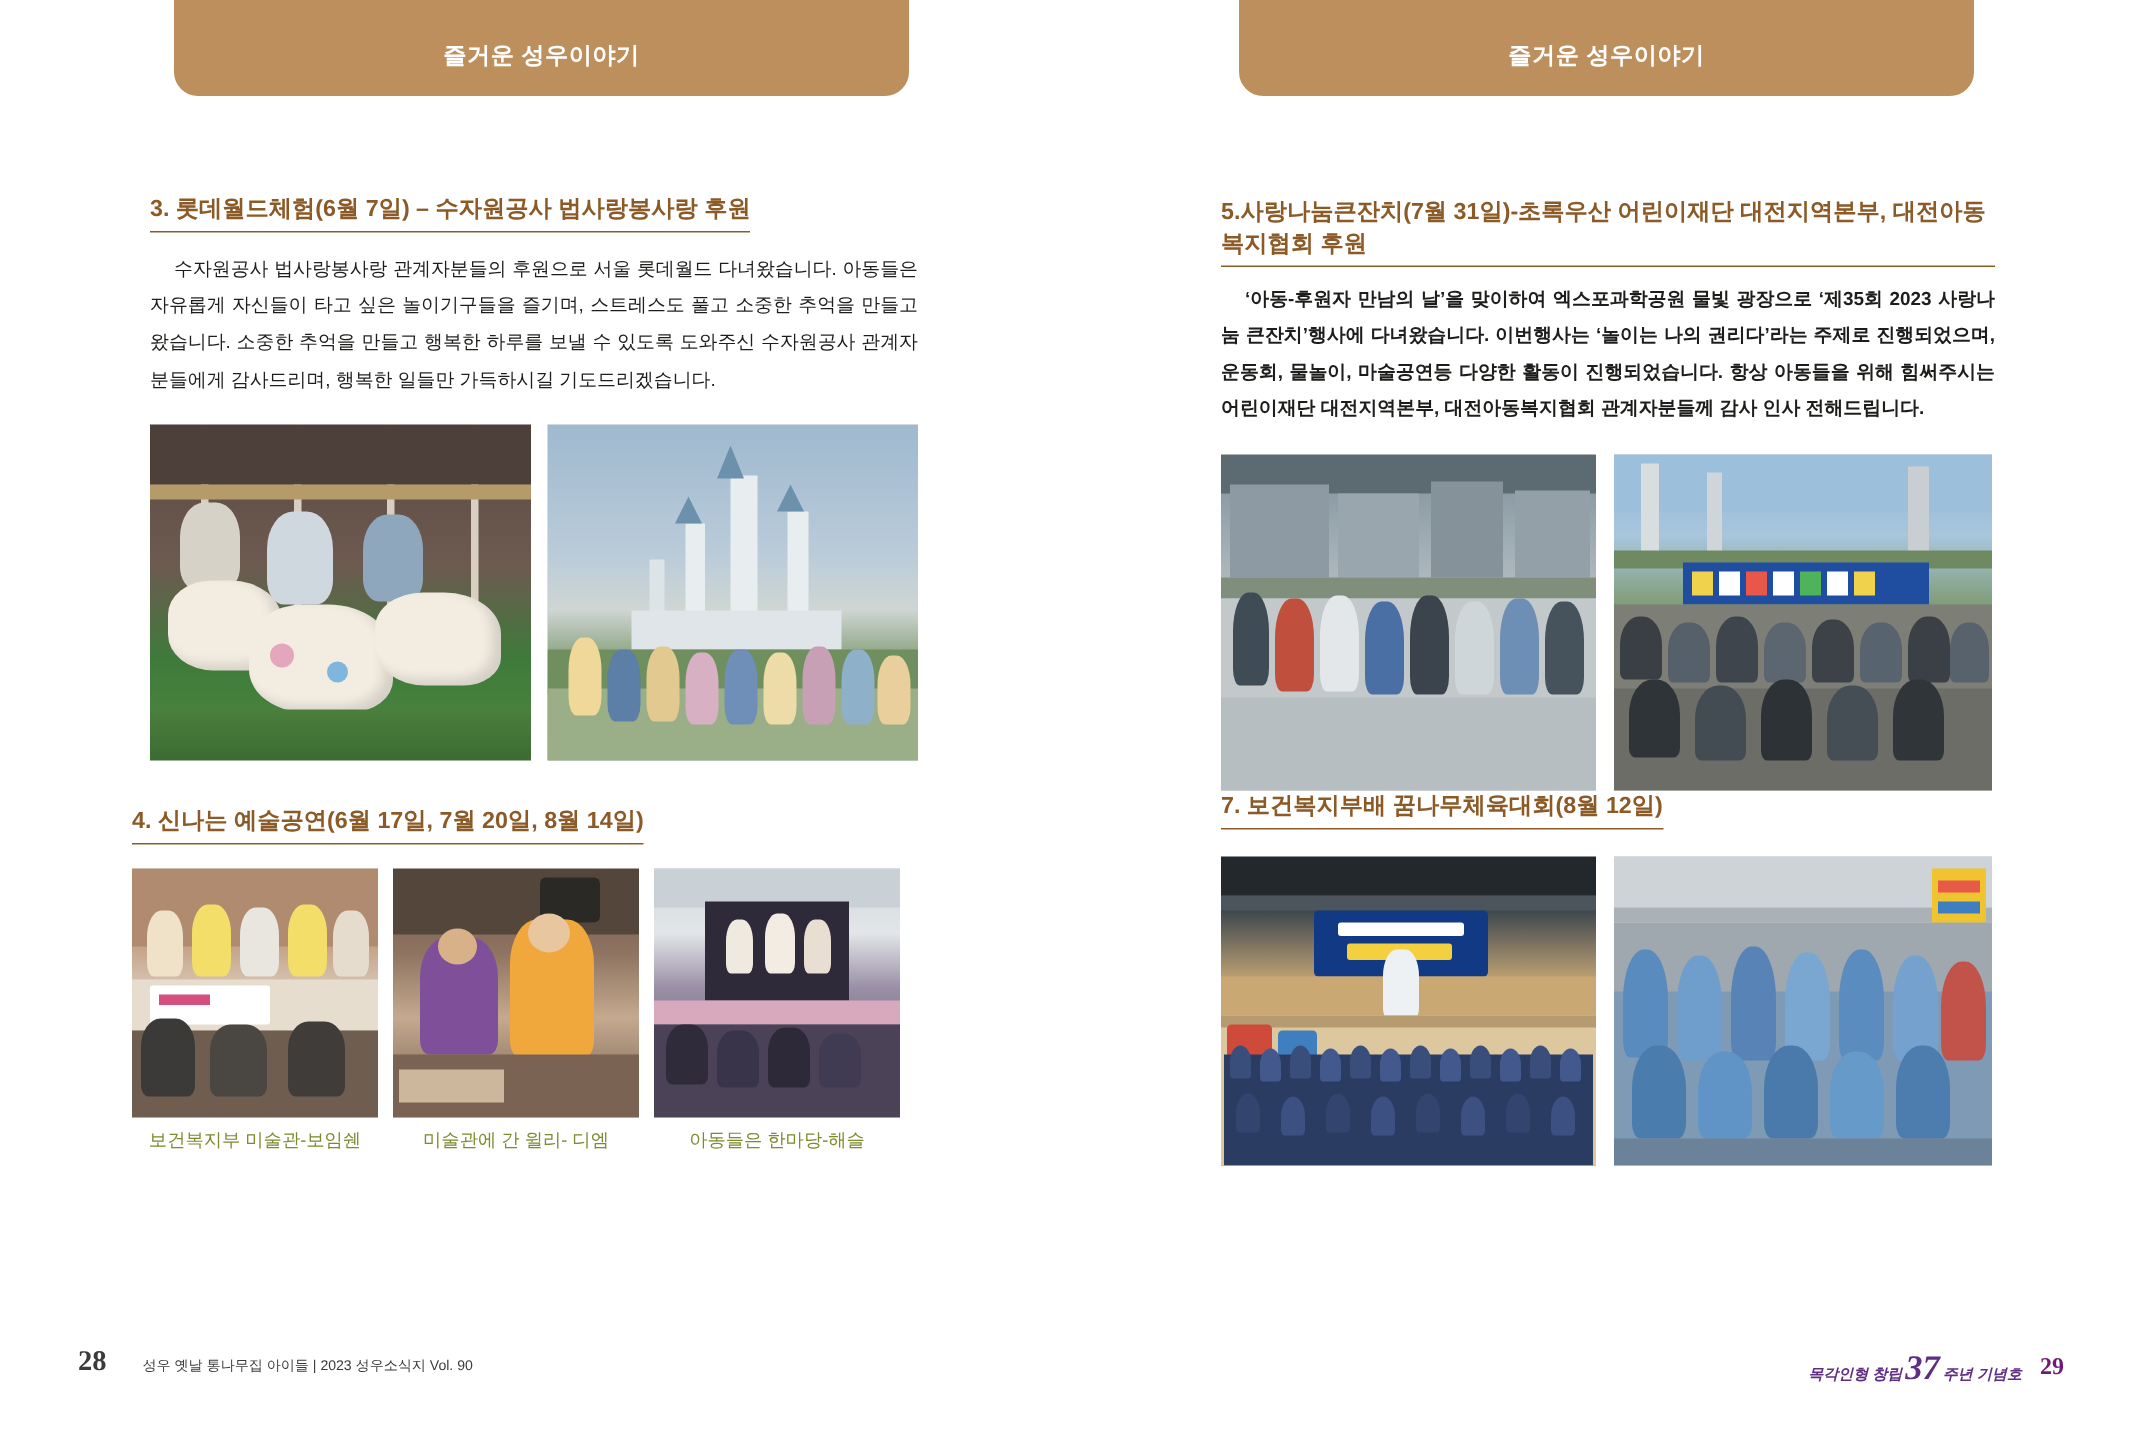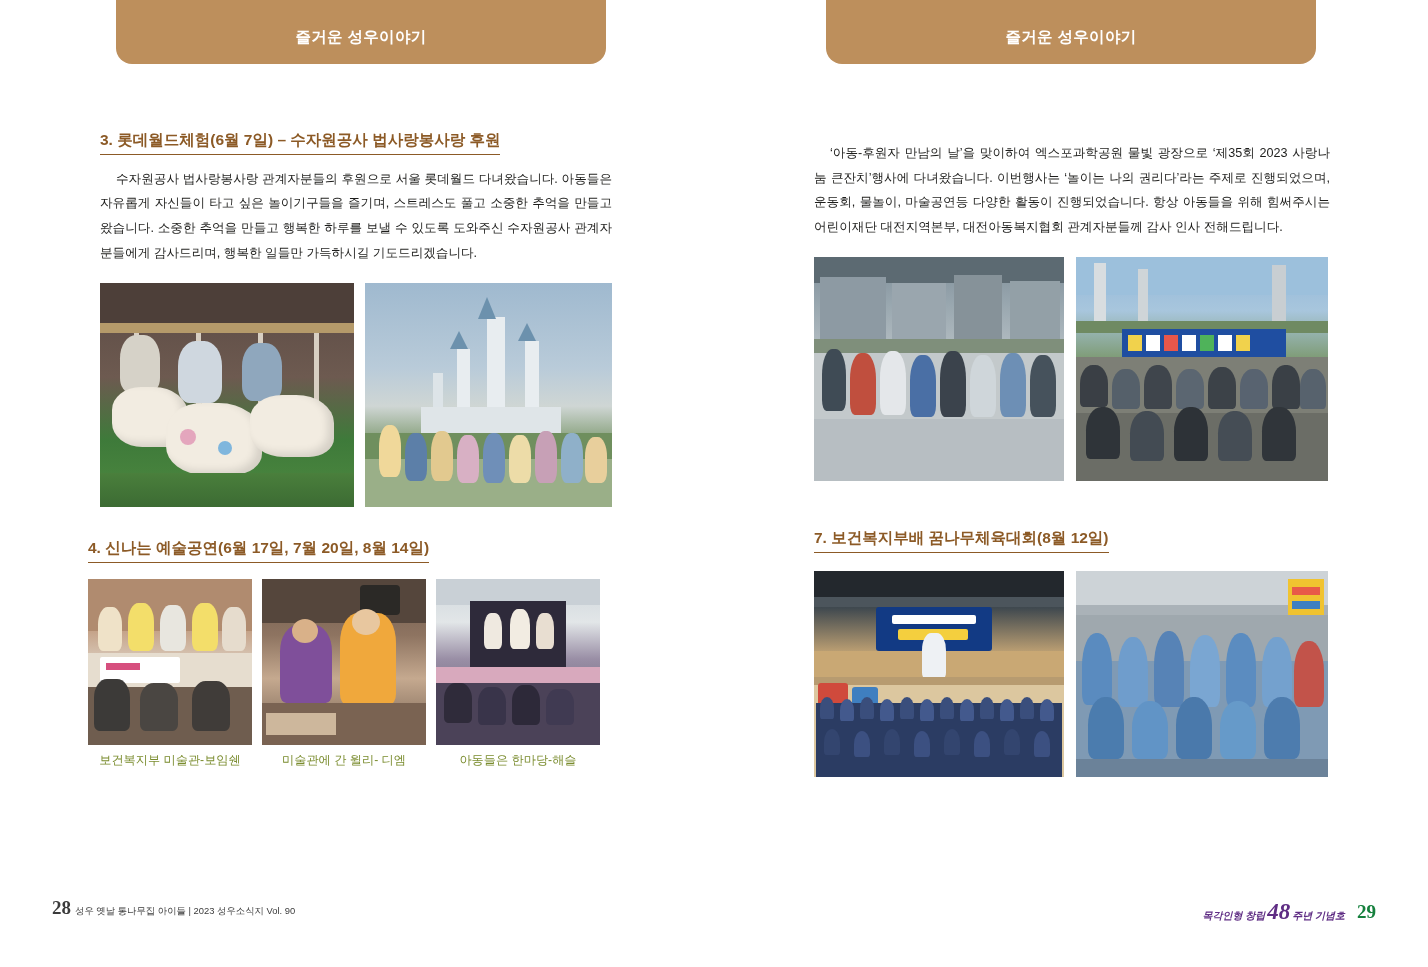--- a/index.html
+++ b/index.html
@@ -66,21 +66,21 @@
   .caption {
     color: #7a8c2e;
     font-size: 12.2px;
     text-align: center;
     font-weight: 500;
   }
 
   
   .folio-left {
     position: absolute; left: 52px; bottom: 48px;
-    display: flex; align-items: baseline; gap: 4px;
+    display: flex; align-items: baseline; gap: 24px;
   }
   .folio-num {
     font-family: "Liberation Serif", serif;
     font-size: 19px; color: #3b3b3b; font-weight: bold;
   }
   .folio-text { font-size: 9.4px; color: #3b3b3b; }
   .folio-right {
     position: absolute; right: 52px; bottom: 44px;
     display: flex; align-items: center; gap: 12px;
   }
@@ -88,21 +88,21 @@
     display: flex; align-items: baseline; gap: 2px;
     color: #5f2d84; font-weight: bold; font-size: 10px;
     font-style: italic;
   }
   .folio-brand .big {
     font-family: "Liberation Serif", serif;
     font-size: 23px; line-height: 1; color: #5f2d84;
   }
   .folio-num-right {
     font-family: "Liberation Serif", serif;
-    font-size: 19px; color: #15803d; font-weight: bold;
+    font-size: 16px; color: #701a75; font-weight: bold;
   }
 
   
   .ph { width: 100%; height: 100%; position: relative; }
   .blob { position: absolute; border-radius: 50%; }
   .band { position: absolute; }
 
   
   .p-carousel { background: linear-gradient(#5b4a44 0%, #6d5a50 42%, #3e7a3a 70%, #4f8a40 100%); }
   .p-carousel .pole { position:absolute; width:5px; background:#d8cfc2; top:0; bottom:34%; }
@@ -267,21 +267,22 @@
     </div>
   </div>
 
   <div class="page page-right">
 
     <div class="banner" style="left:112px;">
       <span>즐거운 성우이야기</span>
     </div>
 
     <div class="article" style="left:100px; top:132px; width:516px;">
-      <div class="art-body" style="margin-top:9px;">‘아동-후원자 만남의 날’을 맞이하여 엑스포과학공원 물빛 광장으로 ‘제35회 2023 사랑나눔 큰잔치’행사에 다녀왔습니다. 이번행사는 ‘놀이는 나의 권리다’라는 주제로 진행되었으며, 운동회, 물놀이, 마술공연등 다양한 활동이 진행되었습니다. 항상 아동들을 위해 힘써주시는 어린이재단 대전지역본부, 대전아동복지협회 관계자분들께 감사 인사 전해드립니다.</div>
+      <div class="art-title">5.사랑나눔큰잔치(7월 31일)-초록우산 어린이재단 대전지역본부, 대전아동복지협회 후원</div>
+      <div class="art-body" style="margin-top:9px;font-weight:bold;">‘아동-후원자 만남의 날’을 맞이하여 엑스포과학공원 물빛 광장으로 ‘제35회 2023 사랑나눔 큰잔치’행사에 다녀왔습니다. 이번행사는 ‘놀이는 나의 권리다’라는 주제로 진행되었으며, 운동회, 물놀이, 마술공연등 다양한 활동이 진행되었습니다. 항상 아동들을 위해 힘써주시는 어린이재단 대전지역본부, 대전아동복지협회 관계자분들께 감사 인사 전해드립니다.</div>
 
       <div class="photo-row" style="margin-top:18px; gap:12px;">
         <div class="photo" style="width:250px; height:224px;">
           <div class="ph p-water">
             <div class="band" style="left:0;top:0;width:100%;height:26px;background:#5c6a72;"></div>
             <div class="bldg" style="left:6px;top:20px;width:66px;height:62px;"></div>
             <div class="bldg" style="left:78px;top:26px;width:54px;height:56px;background:#9aa6ae;"></div>
             <div class="bldg" style="left:140px;top:18px;width:48px;height:64px;background:#869299;"></div>
             <div class="bldg" style="left:196px;top:24px;width:50px;height:58px;background:#93a0a7;"></div>
             <div class="band" style="left:0;top:82px;width:100%;height:14px;background:#7f8f7b;"></div>
@@ -395,19 +396,19 @@
             <div class="kidb" style="left:188px;top:126px;width:36px;height:62px;background:#4d7cae;"></div>
             <div class="band" style="left:0;bottom:0;width:100%;height:18px;background:#6b8299;"></div>
           </div>
         </div>
       </div>
     </div>
 
     <div class="folio-right">
       <span class="folio-brand">
         <span>목각인형 창립</span>
-        <span class="big">48</span>
+        <span class="big">37</span>
         <span>주년 기념호</span>
       </span>
       <span class="folio-num-right">29</span>
     </div>
   </div>
 </div>
 
 </body></html>

